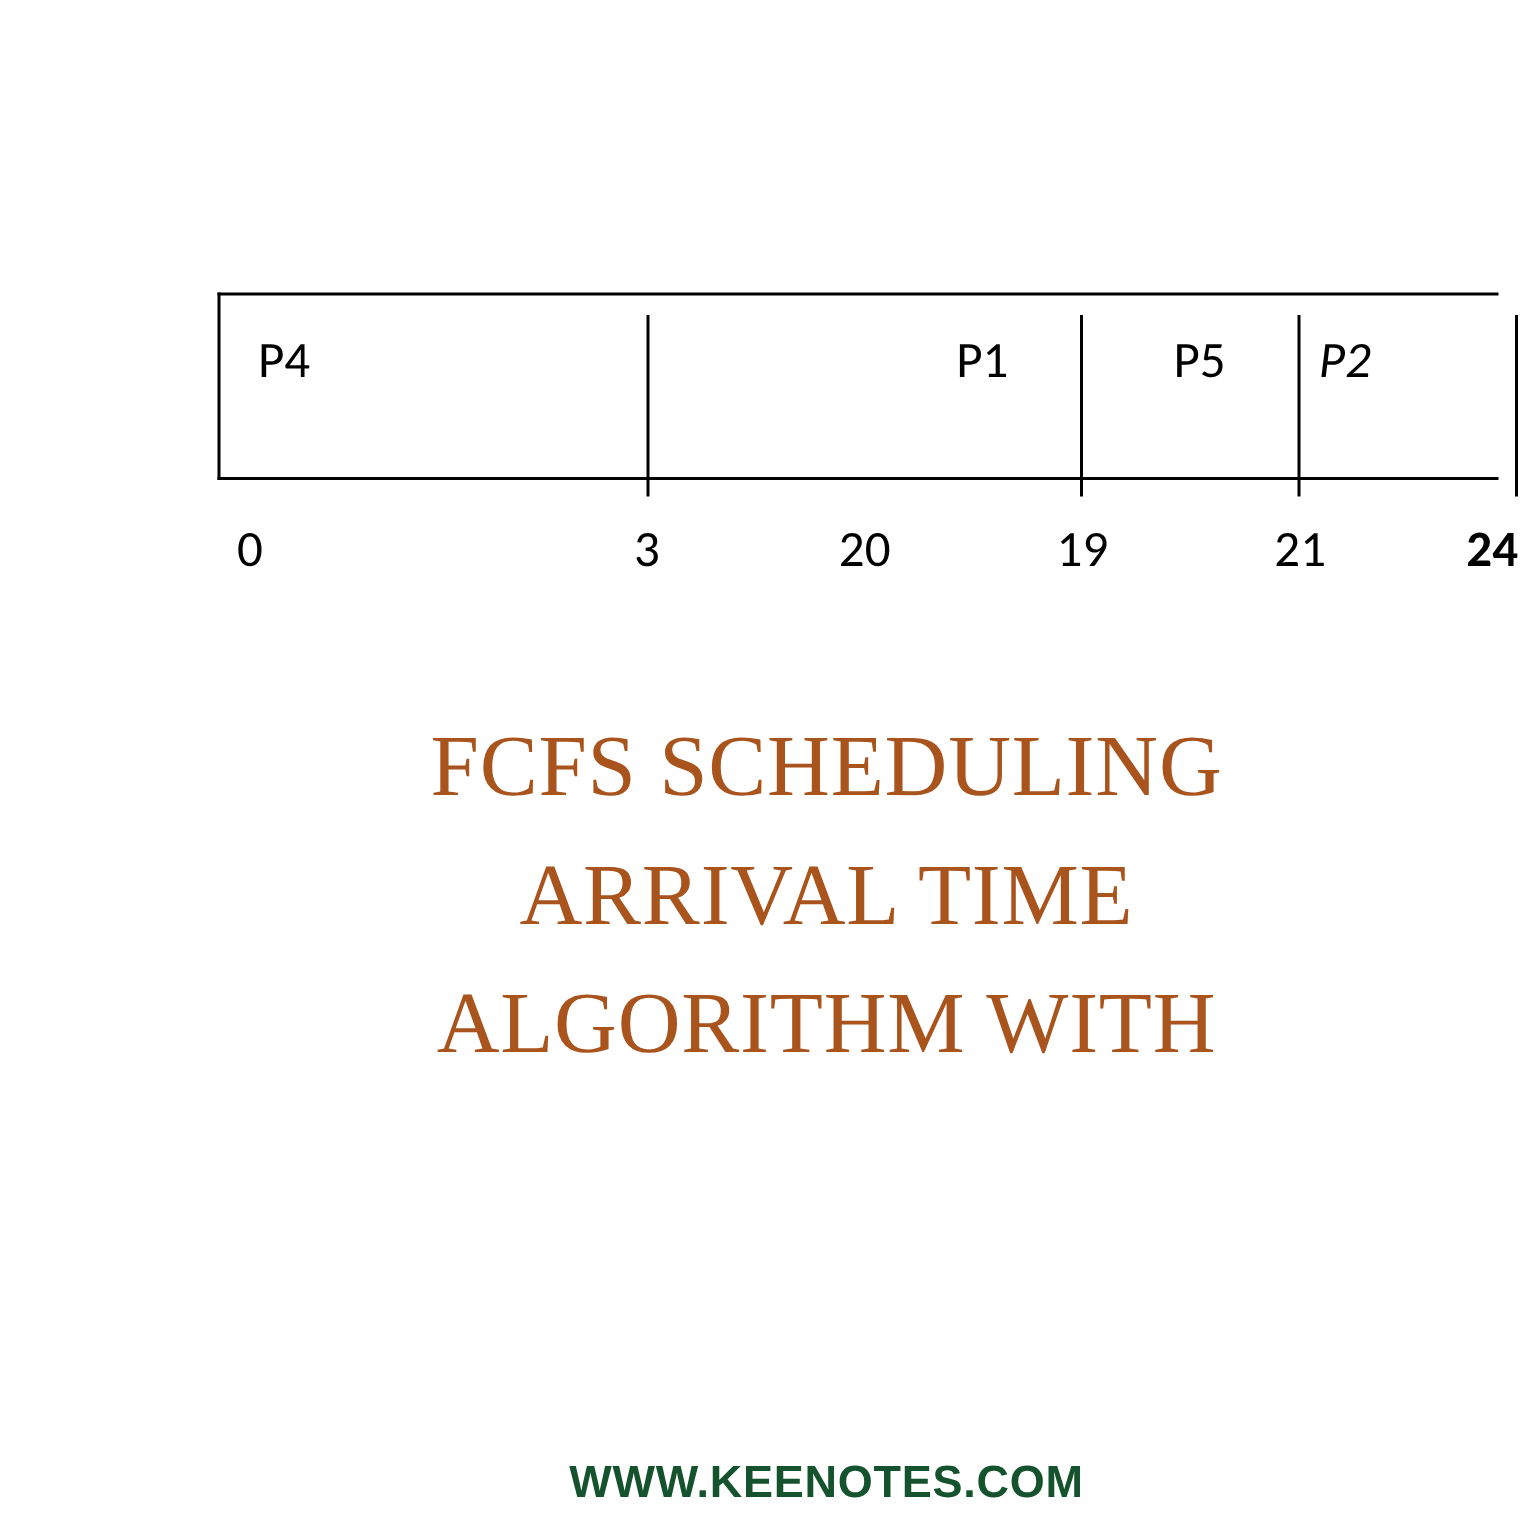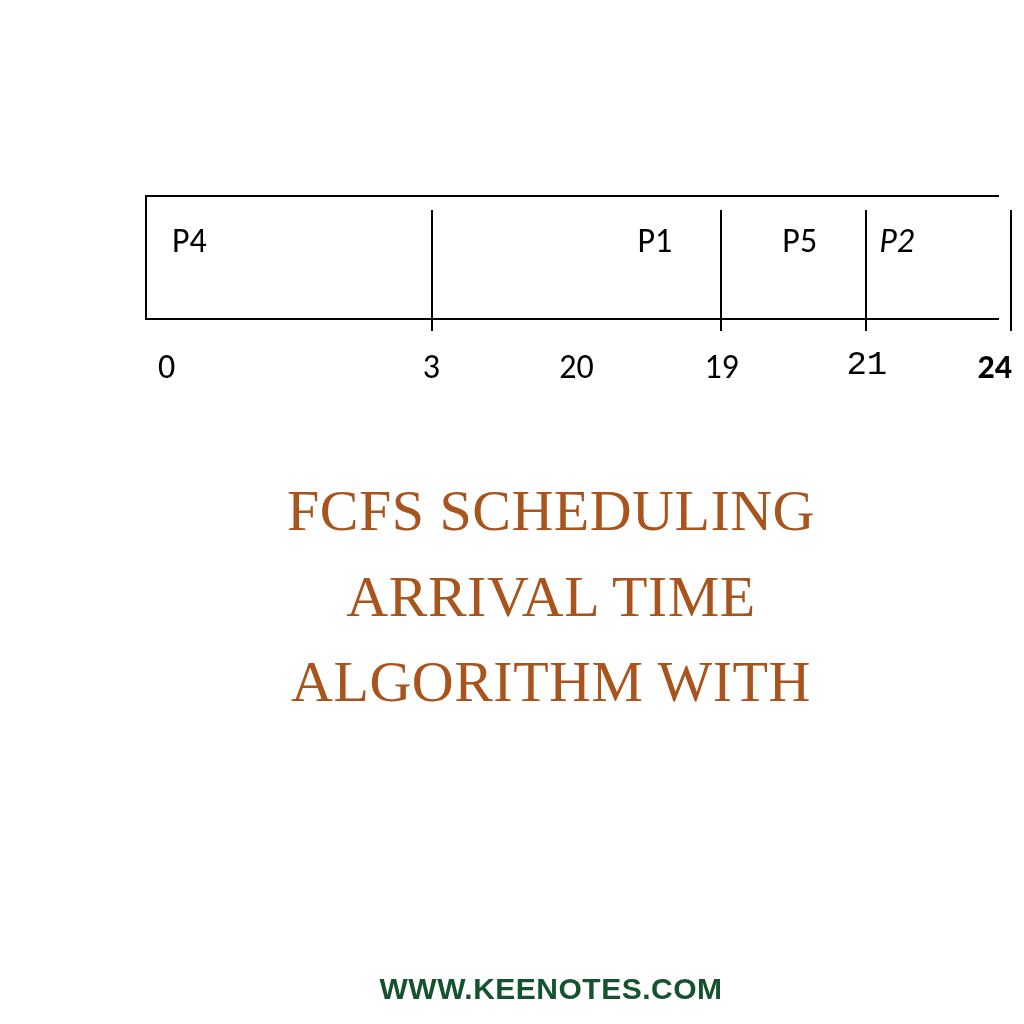--- a/index.html
+++ b/index.html
@@ -79,21 +79,21 @@
         <div class="gantt-cell" style="left: 0%; width: 32%;">P4</div>
         <div class="gantt-cell" style="left: 49%; width: 17%; text-align: center;">P1</div>
         <div class="gantt-cell" style="left: 66%; width: 17%; text-align: center;">P5</div>
         <div class="gantt-cell" style="left: 83%; width: 17%; font-style: italic;">P2</div>
       </div>
     <div class="gantt-ticks" id="gantt-ticks">
         <div class="tick first" style="left: 0%;">0</div>
         <div class="tick" style="left: 32%;">3</div>
         <div class="tick" style="left: 49%;">20</div>
         <div class="tick" style="left: 66%;">19</div>
-        <div class="tick" style="left: 83%; font-family: Liberation Mono, monospace;">21</div>
+        <div class="tick" style="left: 83%;">21</div>
         <div class="tick last" style="left: 100%;">24</div>
       </div>
   </div>
 
   <div class="title-block">
     <div>FCFS SCHEDULING</div>
     <div>ARRIVAL TIME</div>
     <div>ALGORITHM WITH</div>
   </div>
 

